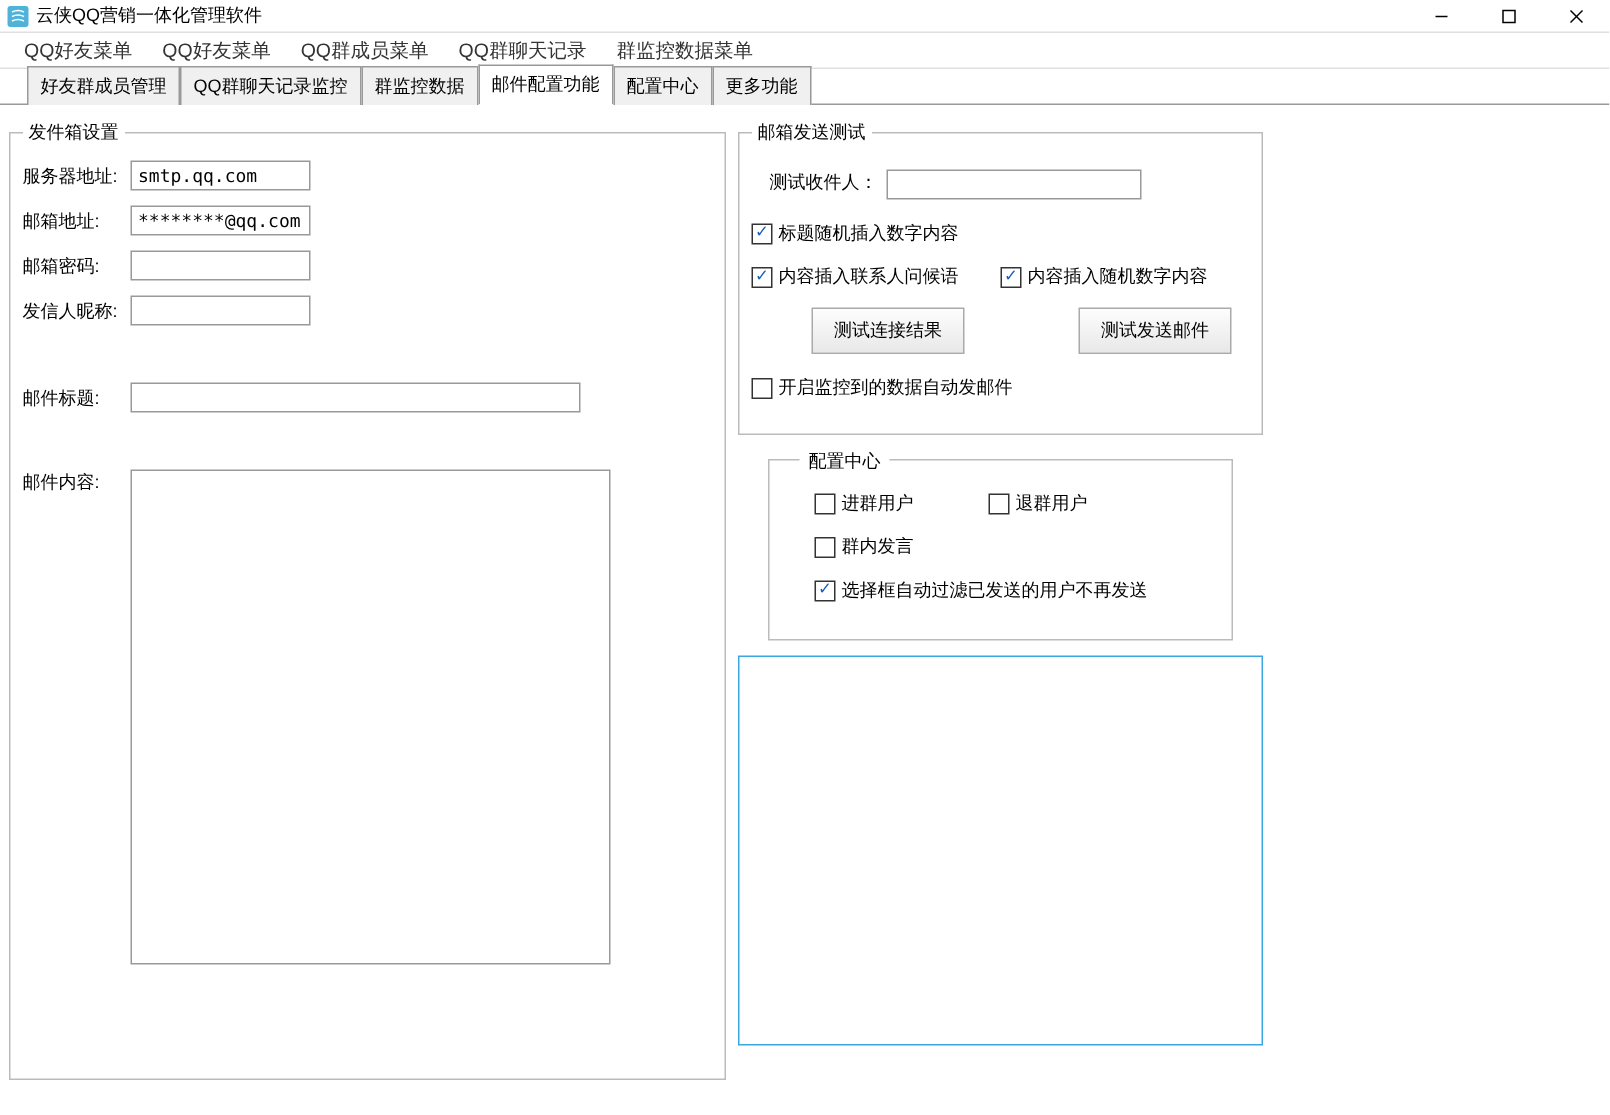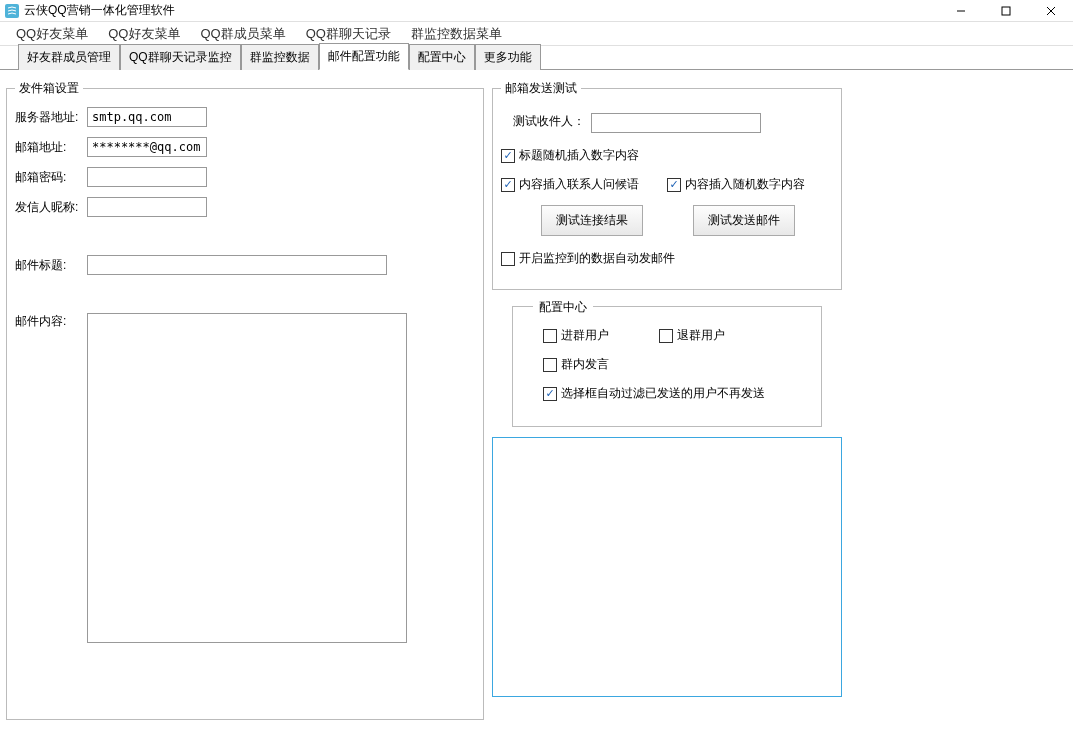--- a/index.html
+++ b/index.html
@@ -171,21 +171,21 @@
     }
     .btn {
       padding: 6px 14px;
       border: 1px solid #aaa;
       background: linear-gradient(#fdfdfd, #e8e8e8);
       font-size: 12px;
       cursor: pointer;
     }
     .btn-row {
       display: flex;
-      gap: 50px;
+      gap: 76px;
       margin: 10px 0 14px 40px;
     }
     .test-recipient-row {
       display: flex;
       align-items: flex-start;
       margin: 6px 0 14px 12px;
     }
     .test-recipient-label {
       width: 72px;
       text-align: right;

